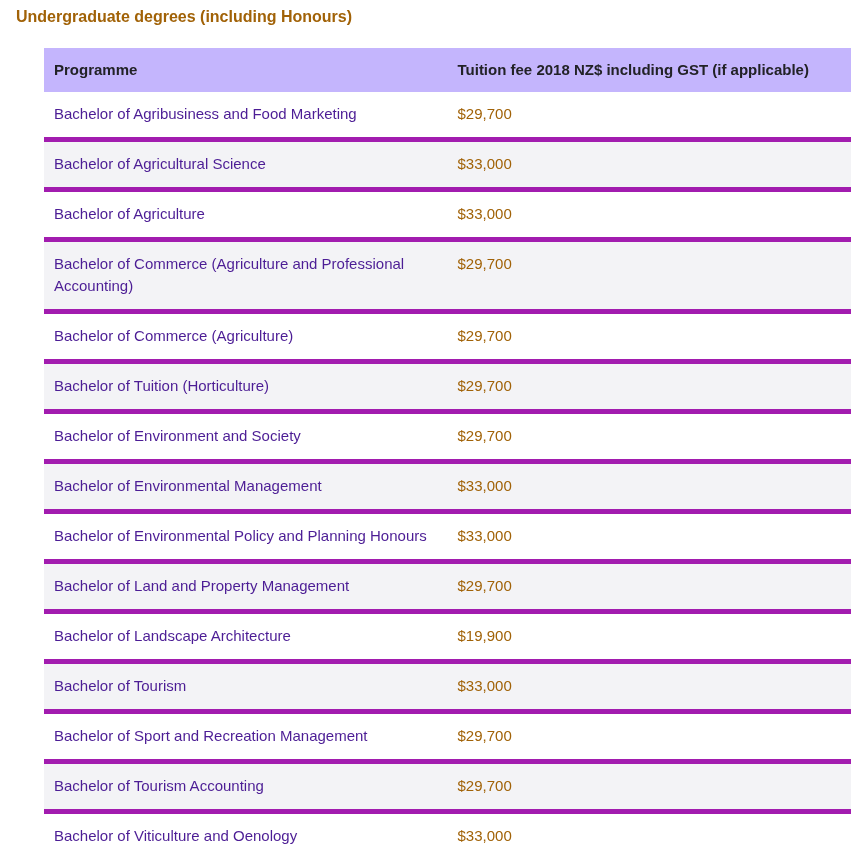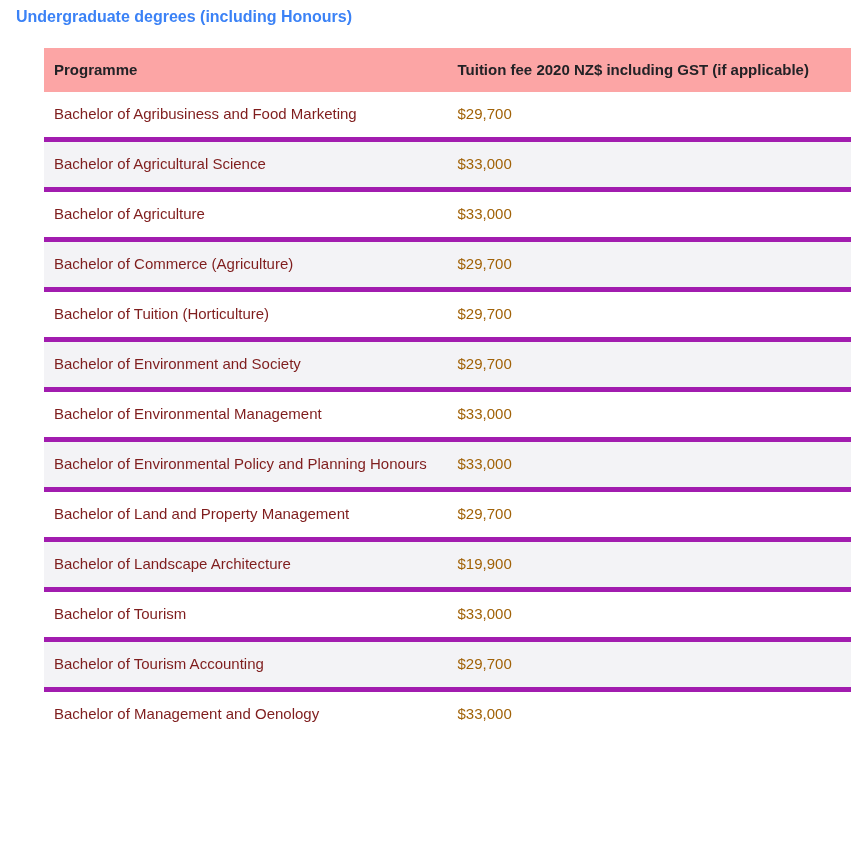--- a/index.html
+++ b/index.html
@@ -12,34 +12,34 @@
   body {
     width: 862px;
     height: 866px;
     overflow: hidden;
   }
   .page-title {
     margin: 8px 16px 0 16px;
     font-size: 16px;
     line-height: 18px;
     font-weight: bold;
-    color: #3b82f6;
+    color: #a16207;
   }
   .table-wrap {
     margin: 22px 11px 0 44px;
   }
   table.fees-table {
     width: 807px;
     border-collapse: collapse;
     table-layout: fixed;
   }
   table.fees-table col.col-programme { width: 50%; }
   table.fees-table col.col-fee { width: 50%; }
   thead th {
-    background: #fca5a5;
+    background: #c4b5fd;
     text-align: left;
     font-size: 15px;
     line-height: 20px;
     font-weight: bold;
     color: #222226;
     padding: 12px 10px 12px 10px;
     vertical-align: top;
   }
   tbody tr {
     border-top: 5px solid #a21caf;
@@ -54,40 +54,40 @@
     font-size: 15px;
     line-height: 22px;
     padding: 11px 18px 12px 10px;
     vertical-align: top;
   }
   tbody td.fee-cell {
     color: #a16207;
     padding-right: 10px;
   }
   a.programme-link {
-    color: #7f1d1d;
+    color: #4c1d95;
     text-decoration: none;
     cursor: pointer;
   }
 </style>
 </head>
 <body>
 
 <h2 class="page-title">Undergraduate degrees (including Honours)</h2>
 
 <div class="table-wrap">
   <table class="fees-table">
     <colgroup>
       <col class="col-programme">
       <col class="col-fee">
     </colgroup>
     <thead>
       <tr>
         <th>Programme</th>
-        <th>Tuition fee 2020 NZ$ including GST (if applicable)</th>
+        <th>Tuition fee 2018 NZ$ including GST (if applicable)</th>
       </tr>
     </thead>
     <tbody>
 
     <tr>
         <td>
           <a class="programme-link" href="#">Bachelor of Agribusiness and Food Marketing</a>
         </td>
         <td class="fee-cell">$29,700</td>
       </tr>
@@ -95,20 +95,26 @@
         <td>
           <a class="programme-link" href="#">Bachelor of Agricultural Science</a>
         </td>
         <td class="fee-cell">$33,000</td>
       </tr>
         <tr>
         <td>
           <a class="programme-link" href="#">Bachelor of Agriculture</a>
         </td>
         <td class="fee-cell">$33,000</td>
+      </tr>
+        <tr>
+        <td>
+          <a class="programme-link" href="#">Bachelor of Commerce (Agriculture and Professional Accounting)</a>
+        </td>
+        <td class="fee-cell">$29,700</td>
       </tr>
         <tr>
         <td>
           <a class="programme-link" href="#">Bachelor of Commerce (Agriculture)</a>
         </td>
         <td class="fee-cell">$29,700</td>
       </tr>
         <tr>
         <td>
           <a class="programme-link" href="#">Bachelor of Tuition (Horticulture)</a>
@@ -146,25 +152,31 @@
         <td class="fee-cell">$19,900</td>
       </tr>
         <tr>
         <td>
           <a class="programme-link" href="#">Bachelor of Tourism</a>
         </td>
         <td class="fee-cell">$33,000</td>
       </tr>
         <tr>
         <td>
+          <a class="programme-link" href="#">Bachelor of Sport and Recreation Management</a>
+        </td>
+        <td class="fee-cell">$29,700</td>
+      </tr>
+        <tr>
+        <td>
           <a class="programme-link" href="#">Bachelor of Tourism Accounting</a>
         </td>
         <td class="fee-cell">$29,700</td>
       </tr>
         <tr>
         <td>
-          <a class="programme-link" href="#">Bachelor of Management and Oenology</a>
+          <a class="programme-link" href="#">Bachelor of Viticulture and Oenology</a>
         </td>
         <td class="fee-cell">$33,000</td>
       </tr>
       </tbody>
   </table>
 </div>
 
 </body></html>

